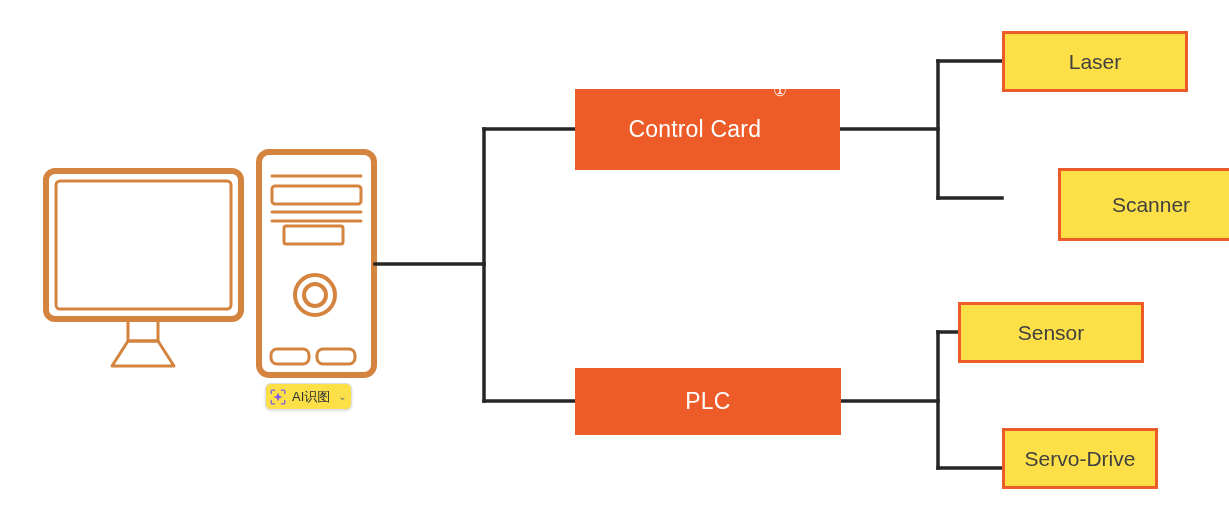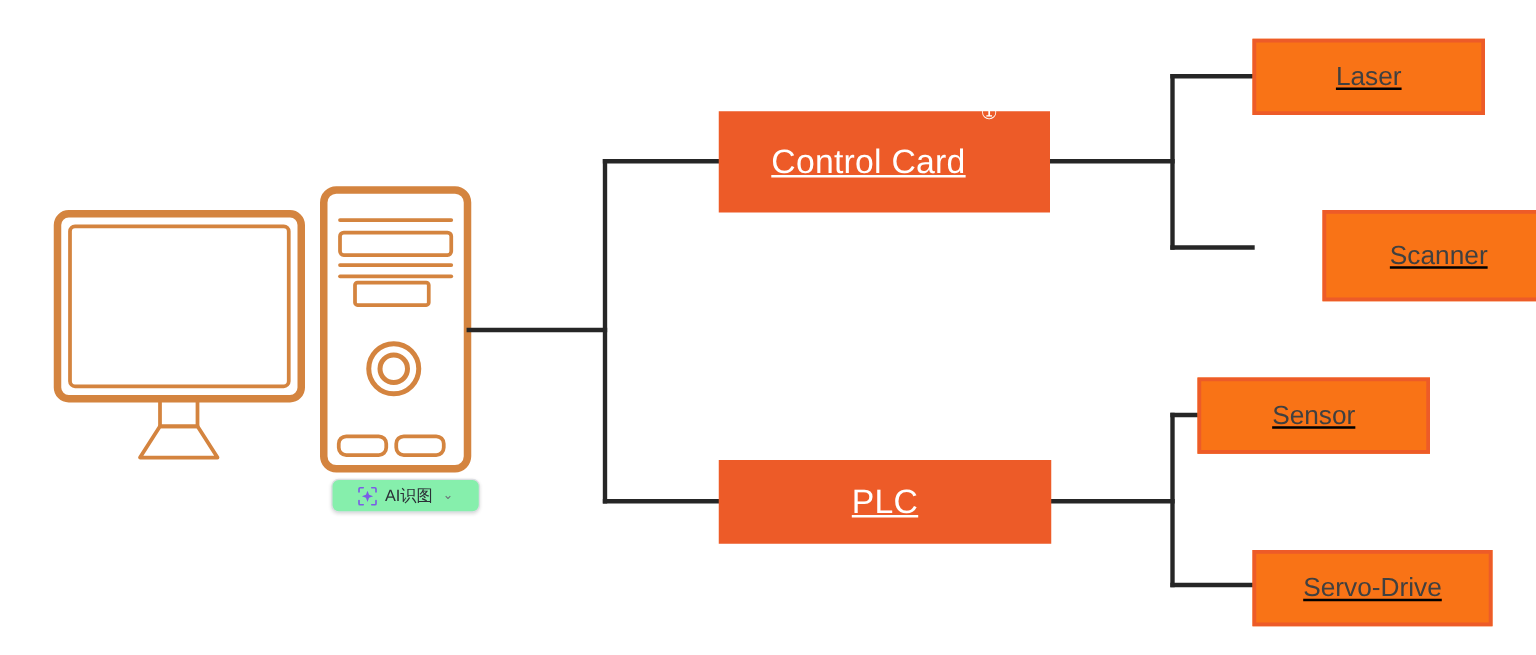--- a/index.html
+++ b/index.html
@@ -29,73 +29,71 @@
   .node-filled {
     position: absolute;
     background: #ED5B28;
     display: flex;
     align-items: center;
     justify-content: center;
     box-sizing: border-box;
   }
   .node-filled .node-label {
     color: #ffffff;
-    font-size: 27px;
+    font-size: 23px;
     font-weight: 400;
     letter-spacing: .2px;
     line-height: 1;
     white-space: nowrap;
-    text-decoration: underline;
   }
   .node-filled .sup-mark {
     color: #ffffff;
     font-size: 15px;
     line-height: 1;
     margin-left: 12px;
     align-self: flex-start;
     margin-top: -6px;
   }
   #node-control-card { left: 575px; top: 89px;  width: 265px; height: 81px; }
   #node-plc          { left: 575px; top: 368px; width: 266px; height: 67px; }
 
   
   .node-outline {
     position: absolute;
-    background: #f97316;
+    background: #fde047;
     border: 3px solid #ED5B28;
     display: flex;
     align-items: center;
     justify-content: center;
     box-sizing: border-box;
-    text-decoration: underline;
   }
   .node-outline .node-label {
     color: #404040;
     font-size: 21px;
     font-weight: 400;
     line-height: 1;
     white-space: nowrap;
   }
   #node-laser       { left: 1002px; top: 31px;  width: 186px; height: 61px; }
   #node-scanner     { left: 1058px; top: 168px; width: 186px; height: 73px; }
   #node-sensor      { left: 958px; top: 302px; width: 186px; height: 61px; }
-  #node-servo-drive { left: 1002px; top: 440px; width: 192px; height: 61px; }
+  #node-servo-drive { left: 1002px; top: 428px; width: 156px; height: 61px; }
 
   
   #ai-badge {
     position: absolute;
     left: 265px;
     top: 383px;
     height: 27px;
     box-sizing: border-box;
     display: flex;
     align-items: center;
     gap: 6px;
-    padding: 0 20px;
-    background: #86efac;
+    padding: 0 4px;
+    background: #fde047;
     border: 1px solid #dcdee3;
     border-radius: 6px;
     box-shadow: 0 1px 3px rgba(0,0,0,.14);
     cursor: pointer;
   }
   #ai-badge .badge-text {
     font-size: 13px;
     color: #2b2f36;
     line-height: 1;
     white-space: nowrap;

